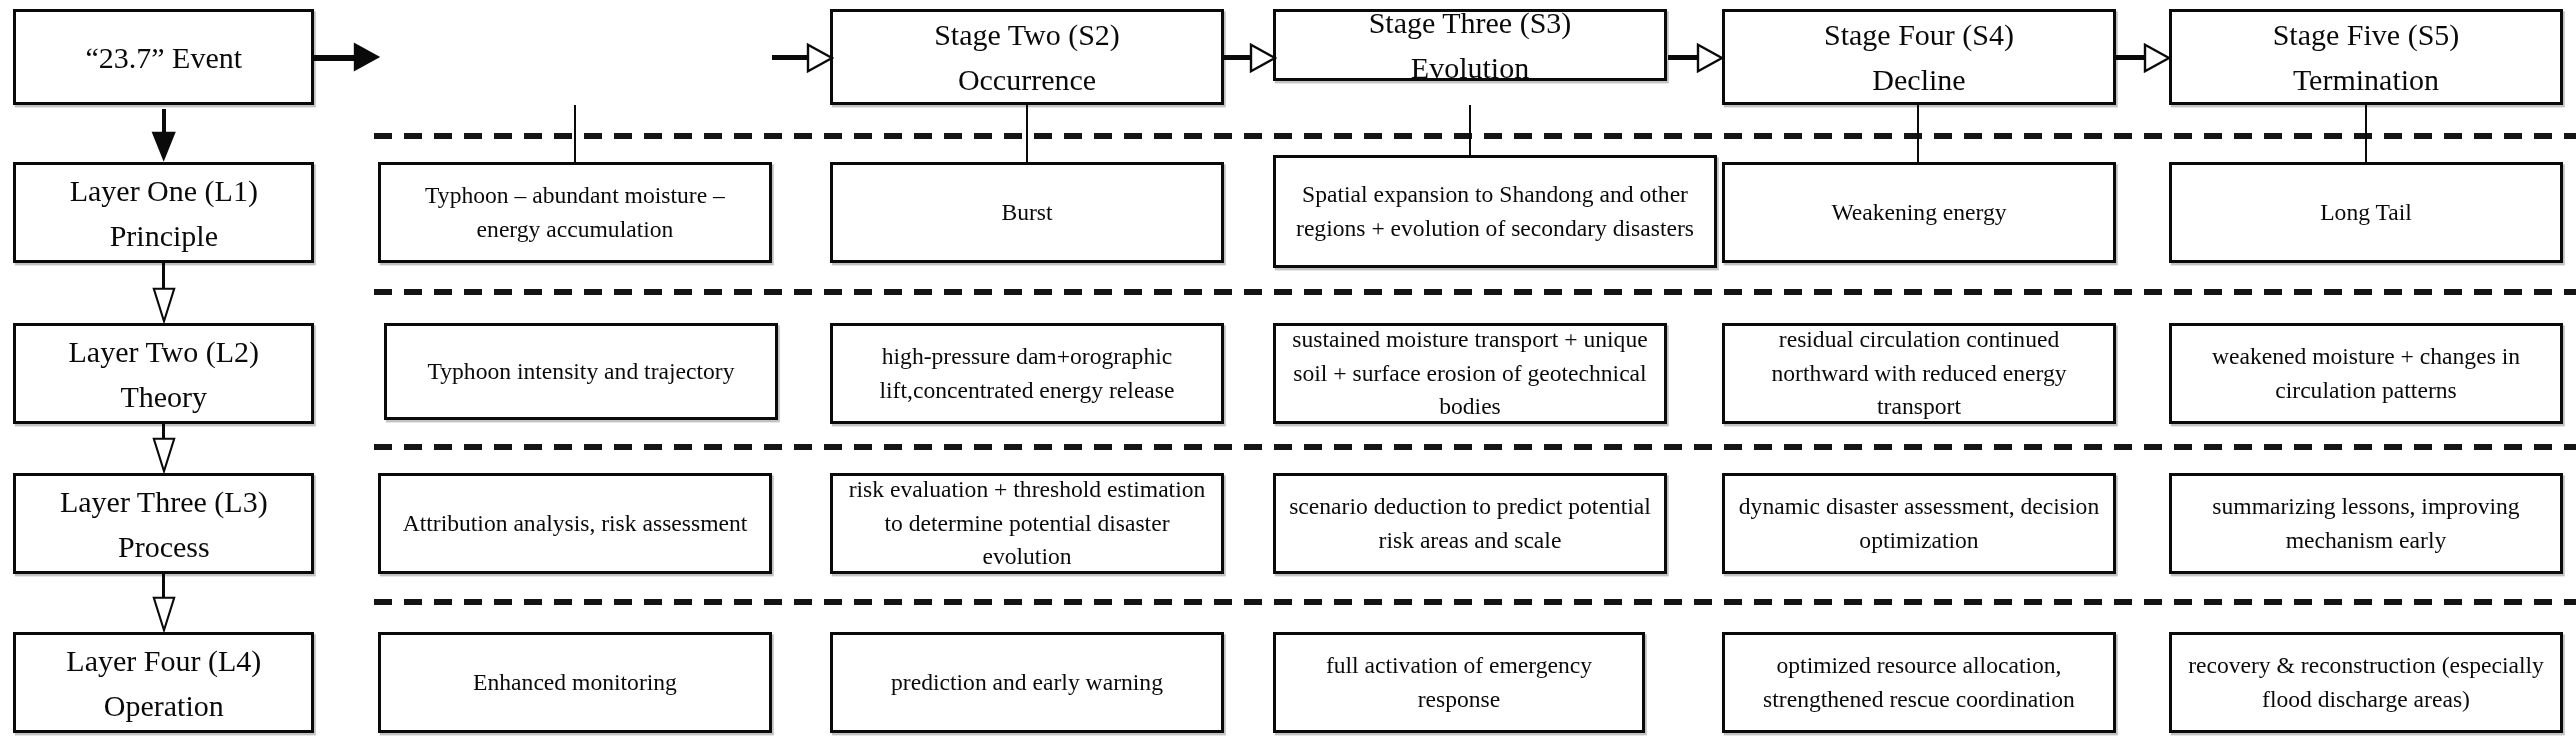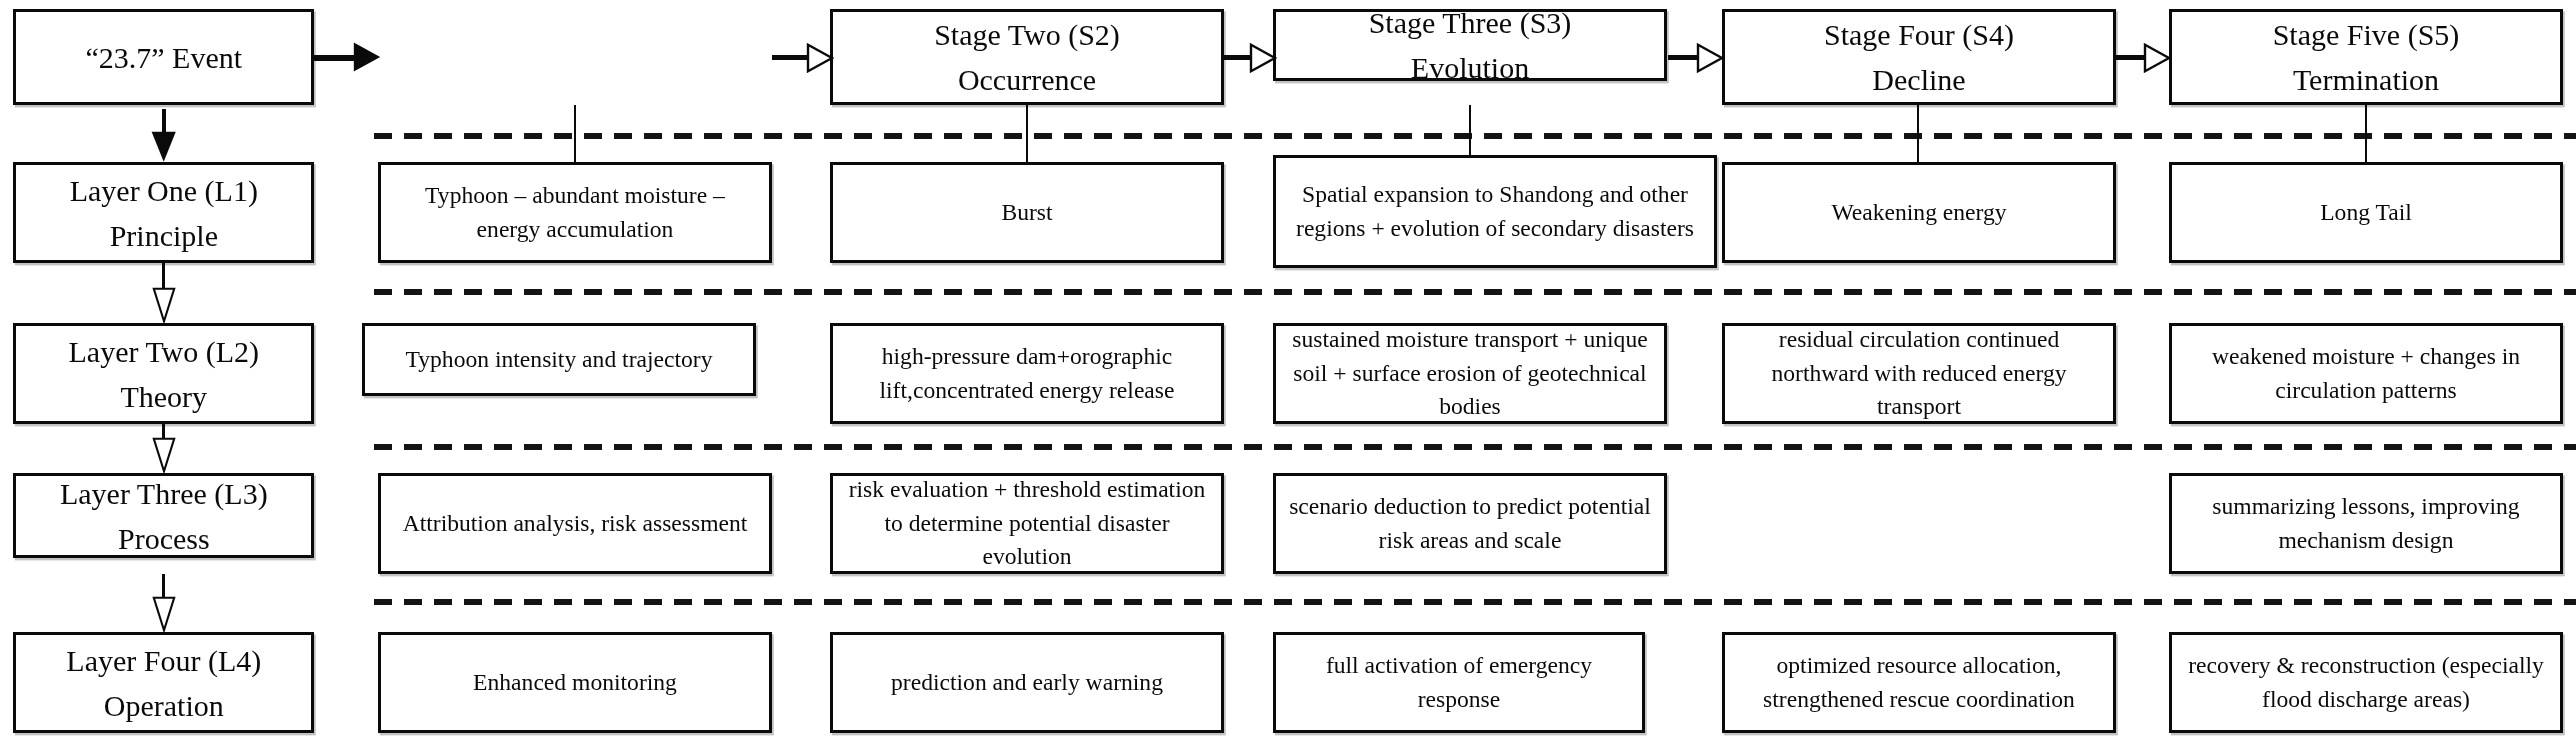--- a/index.html
+++ b/index.html
@@ -57,45 +57,46 @@
   </div>
 
   <div class="box layer" style="left:13.3px;top:162px;width:301px;height:101px">
     <div>Layer One (L1)</div>
     <div>Principle</div>
   </div>
   <div class="box layer" style="left:13.3px;top:323px;width:301px;height:101px">
     <div>Layer Two (L2)</div>
     <div>Theory</div>
   </div>
-  <div class="box layer" style="left:13.3px;top:473px;width:301px;height:85px">
+  <div class="box layer" style="left:13.3px;top:473px;width:301px;height:101px">
     <div>Layer Three (L3)</div>
     <div>Process</div>
   </div>
   <div class="box layer" style="left:13.3px;top:632px;width:301px;height:101px">
     <div>Layer Four (L4)</div>
     <div>Operation</div>
   </div>
 
   <div class="box cell" style="left:378px;top:162px;width:394px;height:101px">Typhoon – abundant moisture – energy accumulation</div>
   <div class="box cell" style="left:830px;top:162px;width:394px;height:101px">Burst</div>
   <div class="box cell" style="left:1273px;top:155px;width:444px;height:113px">Spatial expansion to Shandong and other regions + evolution of secondary disasters</div>
   <div class="box cell" style="left:1722px;top:162px;width:394px;height:101px">Weakening energy</div>
   <div class="box cell" style="left:2169px;top:162px;width:394px;height:101px">Long Tail</div>
 
-  <div class="box cell" style="left:362px;top:323px;width:394px;height:73px">Typhoon intensity and trajectory</div>
+  <div class="box cell" style="left:384px;top:323px;width:394px;height:97px">Typhoon intensity and trajectory</div>
   <div class="box cell" style="left:830px;top:323px;width:394px;height:101px">high-pressure dam+orographic lift,concentrated energy release</div>
   <div class="box cell" style="left:1273px;top:323px;width:394px;height:101px">sustained moisture transport + unique soil + surface erosion of geotechnical bodies</div>
   <div class="box cell" style="left:1722px;top:323px;width:394px;height:101px">residual circulation continued northward with reduced energy transport</div>
   <div class="box cell" style="left:2169px;top:323px;width:394px;height:101px">weakened moisture + changes in circulation patterns</div>
 
   <div class="box cell" style="left:378px;top:473px;width:394px;height:101px">Attribution analysis, risk assessment</div>
   <div class="box cell" style="left:830px;top:473px;width:394px;height:101px">risk evaluation + threshold estimation to determine potential disaster evolution</div>
   <div class="box cell" style="left:1273px;top:473px;width:394px;height:101px">scenario deduction to predict potential risk areas and scale</div>
-  <div class="box cell" style="left:2169px;top:473px;width:394px;height:101px">summarizing lessons, improving mechanism design</div>
+  <div class="box cell" style="left:1722px;top:473px;width:394px;height:101px">dynamic disaster assessment, decision optimization</div>
+  <div class="box cell" style="left:2169px;top:473px;width:394px;height:101px">summarizing lessons, improving mechanism early</div>
 
   <div class="box cell" style="left:378px;top:632px;width:394px;height:101px">Enhanced monitoring</div>
   <div class="box cell" style="left:830px;top:632px;width:394px;height:101px">prediction and early warning</div>
   <div class="box cell" style="left:1273px;top:632px;width:372px;height:101px">full activation of emergency response</div>
   <div class="box cell" style="left:1722px;top:632px;width:394px;height:101px">optimized resource allocation, strengthened rescue coordination</div>
   <div class="box cell" style="left:2169px;top:632px;width:394px;height:101px">recovery &amp; reconstruction (especially flood discharge areas)</div>
 
   <div class="dash" style="left:374px;top:133px;width:2202px"></div>
   <div class="dash" style="left:374px;top:289px;width:2202px"></div>
   <div class="dash" style="left:374px;top:444px;width:2202px"></div>

